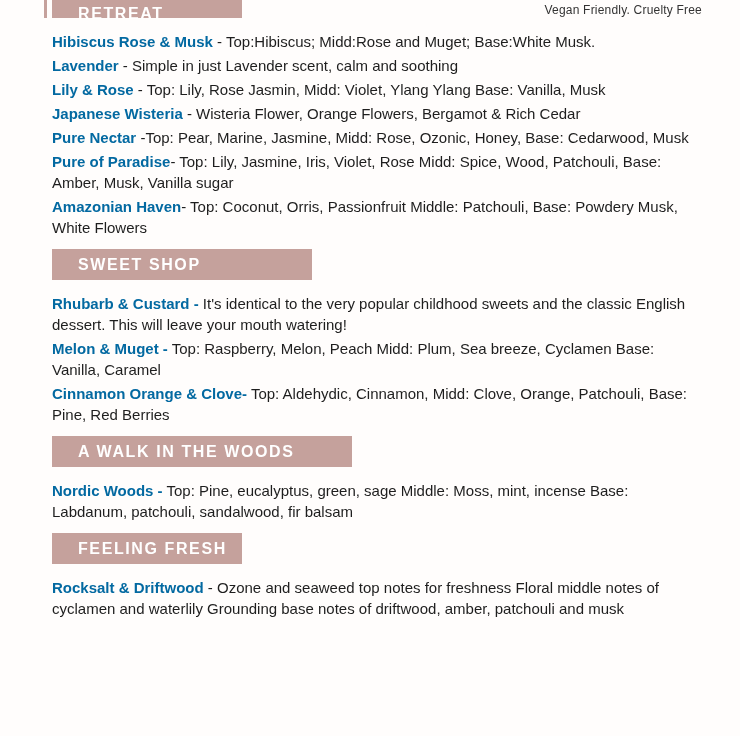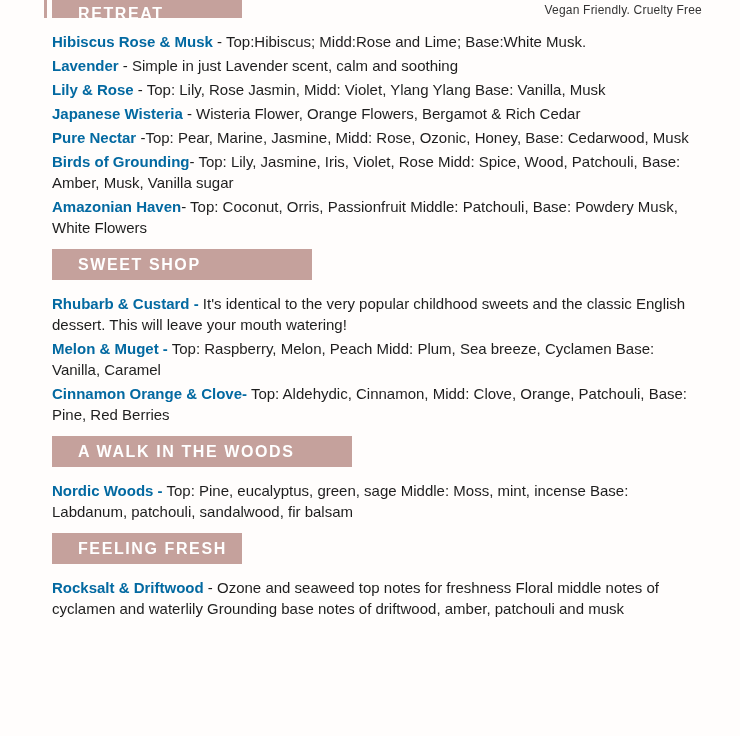--- a/index.html
+++ b/index.html
@@ -63,26 +63,26 @@
 </style>
 </head>
 <body>
 
 <div class="page">
   <div class="deco-bar"></div>
   <div class="badge">Vegan Friendly. Cruelty Free</div>
   <main>
       <section>
         <div class="banner" style="width: 190px;">FLORAL RETREAT</div>
-        <p class="item"><b>Hibiscus Rose &amp; Musk</b><span> - Top:Hibiscus; Midd:Rose and Lime; Base:White Musk.</span></p>
+        <p class="item"><b>Hibiscus Rose &amp; Musk</b><span> - Top:Hibiscus; Midd:Rose and Muget; Base:White Musk.</span></p>
         <p class="item"><b>Lavender</b><span> - Simple in just Lavender scent, calm and soothing</span></p>
         <p class="item"><b>Lily &amp; Rose</b><span> - Top: Lily, Rose Jasmin, Midd: Violet, Ylang Ylang Base: Vanilla, Musk</span></p>
         <p class="item"><b>Japanese Wisteria</b><span> - Wisteria Flower, Orange Flowers, Bergamot &amp; Rich Cedar</span></p>
         <p class="item"><b>Pure Nectar</b><span> -Top: Pear, Marine, Jasmine, Midd: Rose, Ozonic, Honey, Base: Cedarwood, Musk</span></p>
-        <p class="item"><b>Birds of Grounding</b><span>- Top: Lily, Jasmine, Iris, Violet, Rose Midd: Spice, Wood, Patchouli, Base: Amber, Musk, Vanilla sugar</span></p>
+        <p class="item"><b>Pure of Paradise</b><span>- Top: Lily, Jasmine, Iris, Violet, Rose Midd: Spice, Wood, Patchouli, Base: Amber, Musk, Vanilla sugar</span></p>
         <p class="item"><b>Amazonian Haven</b><span>- Top: Coconut, Orris, Passionfruit Middle: Patchouli, Base: Powdery Musk, White Flowers</span></p>
       </section>
       <section>
         <div class="banner" style="width: 260px;">SWEET SHOP</div>
         <p class="item"><b>Rhubarb &amp; Custard -</b><span> It's identical to the very popular childhood sweets and the classic English dessert. This will leave your mouth watering!</span></p>
         <p class="item"><b>Melon &amp; Muget -</b><span> Top: Raspberry, Melon, Peach Midd: Plum, Sea breeze, Cyclamen Base: Vanilla, Caramel</span></p>
         <p class="item"><b>Cinnamon Orange &amp; Clove-</b><span> Top: Aldehydic, Cinnamon, Midd: Clove, Orange, Patchouli, Base: Pine, Red Berries</span></p>
       </section>
       <section>
         <div class="banner" style="width: 300px;">A WALK IN THE WOODS</div>

